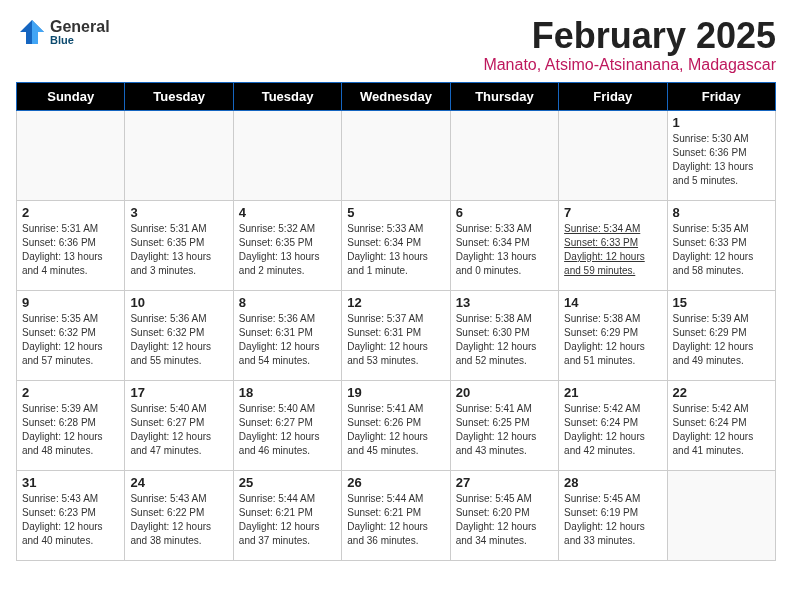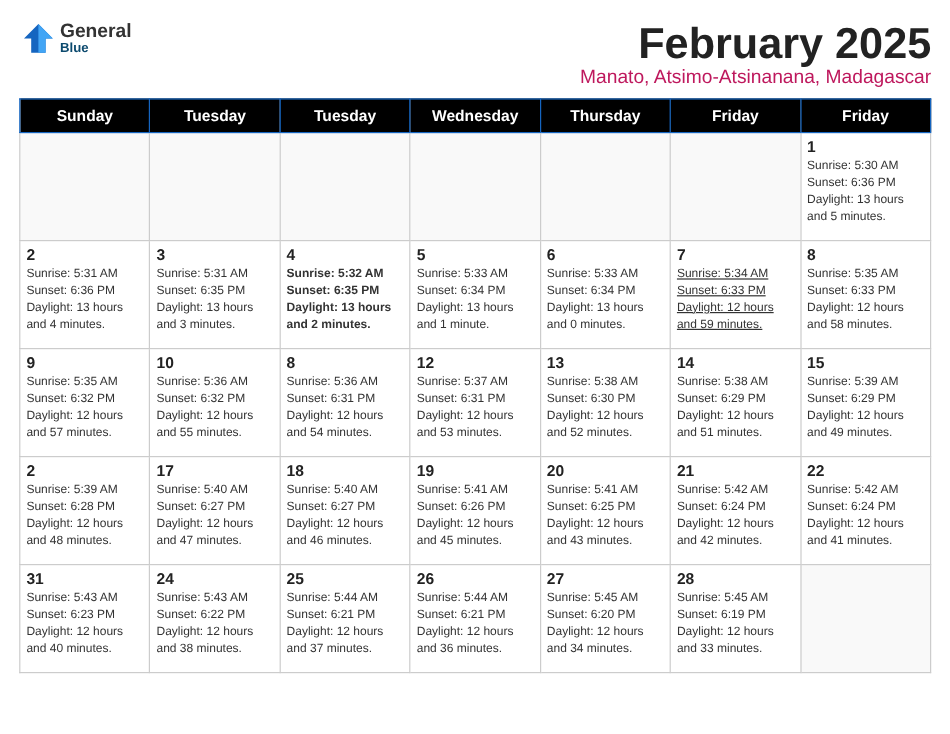--- a/index.html
+++ b/index.html
@@ -144,21 +144,21 @@
         </td>
         <td>
           <span class="day-number">3</span>
           <div class="day-info" style="white-space: pre-line;">Sunrise: 5:31 AM
 Sunset: 6:35 PM
 Daylight: 13 hours
 and 3 minutes.</div>
         </td>
         <td>
           <span class="day-number">4</span>
-          <div class="day-info" style="white-space: pre-line; font-weight: bold;">Sunrise: 5:32 AM
+          <div class="day-info" style="white-space: pre-line;">Sunrise: 5:32 AM
 Sunset: 6:35 PM
 Daylight: 13 hours
 and 2 minutes.</div>
         </td>
         <td>
           <span class="day-number">5</span>
           <div class="day-info" style="white-space: pre-line;">Sunrise: 5:33 AM
 Sunset: 6:34 PM
 Daylight: 13 hours
 and 1 minute.</div>

